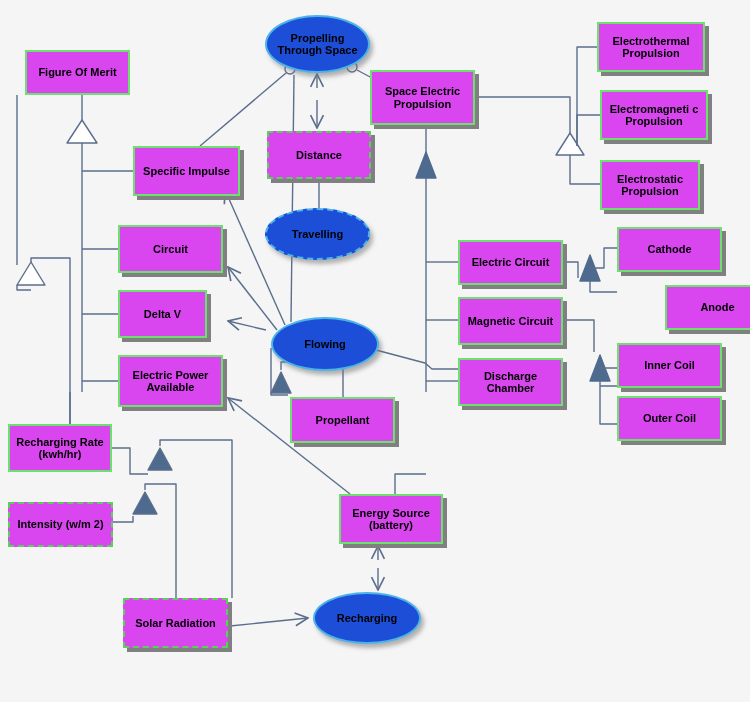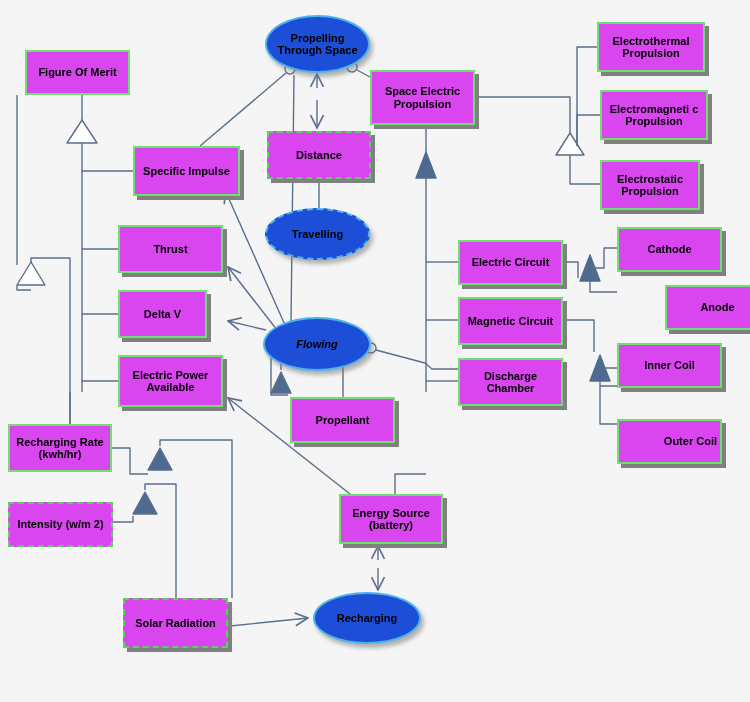--- a/index.html
+++ b/index.html
@@ -194,29 +194,29 @@
     <div class="node block shadow" style="left: 133px; top: 146px; width: 107px; height: 50px;">
       <span>Specific Impulse</span>
     </div>
     <div class="node block dashed shadow" style="left: 267px; top: 131px; width: 104px; height: 48px;">
       <span>Distance</span>
     </div>
     <div class="node ellipse dashed shadow" style="left: 265px; top: 208px; width: 105px; height: 52px;">
       <span>Travelling</span>
     </div>
     <div class="node block shadow" style="left: 118px; top: 225px; width: 105px; height: 48px;">
-      <span>Thrust</span>
+      <span>Circuit</span>
     </div>
     <div class="node block shadow" style="left: 118px; top: 290px; width: 89px; height: 48px;">
       <span>Delta V</span>
     </div>
     <div class="node block shadow" style="left: 118px; top: 355px; width: 105px; height: 52px;">
       <span>Electric Power Available</span>
     </div>
-    <div class="node ellipse shadow" style="left: 263px; top: 317px; width: 108px; height: 54px; font-style: italic;">
+    <div class="node ellipse shadow" style="left: 271px; top: 317px; width: 108px; height: 54px;">
       <span>Flowing</span>
     </div>
     <div class="node block shadow" style="left: 290px; top: 397px; width: 105px; height: 46px;">
       <span>Propellant</span>
     </div>
     <div class="node block shadow" style="left: 458px; top: 240px; width: 105px; height: 45px;">
       <span>Electric Circuit</span>
     </div>
     <div class="node block shadow" style="left: 458px; top: 297px; width: 105px; height: 48px;">
       <span>Magnetic Circuit</span>
@@ -226,21 +226,21 @@
     </div>
     <div class="node block shadow" style="left: 617px; top: 227px; width: 105px; height: 45px;">
       <span>Cathode</span>
     </div>
     <div class="node block shadow" style="left: 617px; top: 285px; width: 105px; height: 45px; margin-left: 48px;">
       <span>Anode</span>
     </div>
     <div class="node block shadow" style="left: 617px; top: 343px; width: 105px; height: 45px;">
       <span>Inner Coil</span>
     </div>
-    <div class="node block shadow" style="left: 617px; top: 419px; width: 105px; height: 45px; justify-content: flex-end;">
+    <div class="node block shadow" style="left: 617px; top: 396px; width: 105px; height: 45px;">
       <span>Outer Coil</span>
     </div>
     <div class="node block" style="left: 8px; top: 424px; width: 104px; height: 48px;">
       <span>Recharging Rate (kwh/hr)</span>
     </div>
     <div class="node block dashed" style="left: 8px; top: 502px; width: 105px; height: 45px;">
       <span>Intensity (w/m 2)</span>
     </div>
     <div class="node block shadow" style="left: 339px; top: 494px; width: 104px; height: 50px;">
       <span>Energy Source (battery)</span>

